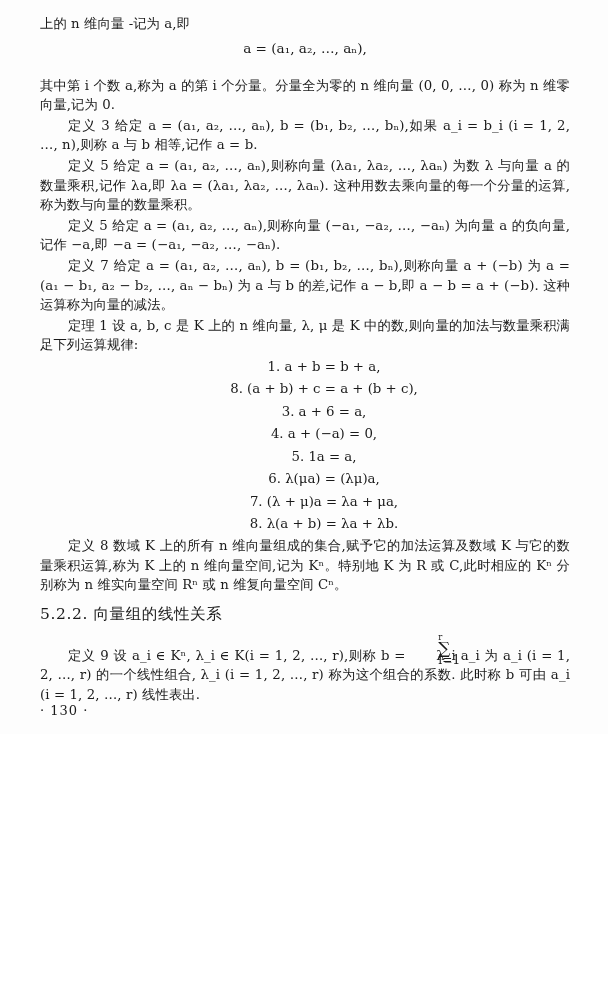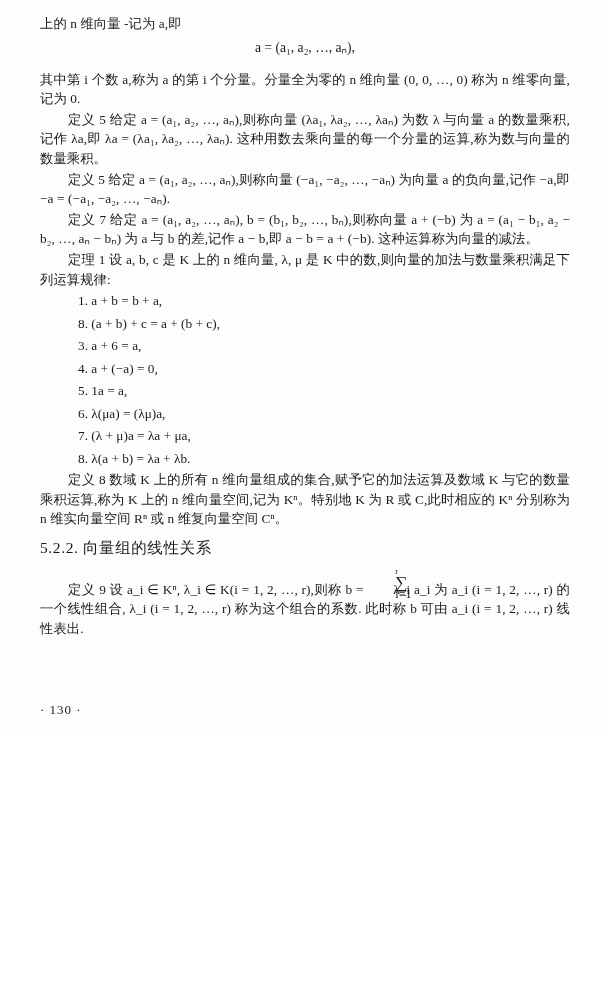--- a/index.html
+++ b/index.html
@@ -15,55 +15,55 @@
     overflow: hidden;
   }
   .page {
     position: relative;
     width: 608px;
     height: 734px;
     padding: 18px;
     box-sizing: border-box;
     
     background: #fdfdfd;
-    font-family: Liberation Serif, serif;
   }
   .content {
     position: absolute;
     left: 40px;
     top: 14px;
     width: 530px;
   }
   p.para {
     margin: 0 0 1px 0;
     font-size: 13.3px;
     line-height: 19.6px;
     text-align: justify;
     text-justify: inter-ideograph;
     letter-spacing: 0.1px;
   }
   p.indent {
     text-indent: 28px;
   }
   .centered {
     text-align: center;
-    margin: 4px 0 12px 0;
+    margin: 4px 0 18px 0;
     font-size: 13.6px;
     line-height: 20px;
   }
   .list {
     margin: 0;
     padding: 0;
     list-style: none;
   }
   .list li {
     font-size: 13.3px;
     line-height: 22.5px;
     padding-left: 38px;
     white-space: nowrap;
+    text-align: center;
   }
   h2.section {
     font-size: 15.5px;
     font-weight: normal;
     margin: 9px 0 8px 0;
     letter-spacing: 0.6px;
   }
   .sumblk {
     display: inline-block;
     position: relative;
@@ -101,20 +101,21 @@
 
 <div class="page">
   <div class="content">
 
     <p class="para">上的 n 维向量 -记为 a,即</p>
 
     <p class="centered">a = (a₁, a₂, …, aₙ),</p>
 
     <p class="para">其中第 i 个数 a,称为 a 的第 i 个分量。分量全为零的 n 维向量 (0, 0, …, 0) 称为 n 维零向量,记为 0.</p>
 
+    <p class="para indent">定义 3  给定 a = (a₁, a₂, …, aₙ), b = (b₁, b₂, …, bₙ),如果 a_i = b_i (i = 1, 2, …, n),则称 a 与 b 相等,记作 a = b.</p>
 
 
     <p class="para indent">定义 5  给定 a = (a₁, a₂, …, aₙ),则称向量 (λa₁, λa₂, …, λaₙ) 为数 λ 与向量 a 的数量乘积,记作 λa,即 λa = (λa₁, λa₂, …, λaₙ). 这种用数去乘向量的每一个分量的运算,称为数与向量的数量乘积。</p>
 
     <p class="para indent">定义 5  给定 a = (a₁, a₂, …, aₙ),则称向量 (−a₁, −a₂, …, −aₙ) 为向量 a 的负向量,记作 −a,即 −a = (−a₁, −a₂, …, −aₙ).</p>
 
     <p class="para indent">定义 7  给定 a = (a₁, a₂, …, aₙ), b = (b₁, b₂, …, bₙ),则称向量 a + (−b) 为 a = (a₁ − b₁, a₂ − b₂, …, aₙ − bₙ) 为 a 与 b 的差,记作 a − b,即 a − b = a + (−b). 这种运算称为向量的减法。</p>
 
     <p class="para indent">定理 1  设 a, b, c 是 K 上的 n 维向量, λ, μ 是 K 中的数,则向量的加法与数量乘积满足下列运算规律:</p>
 

